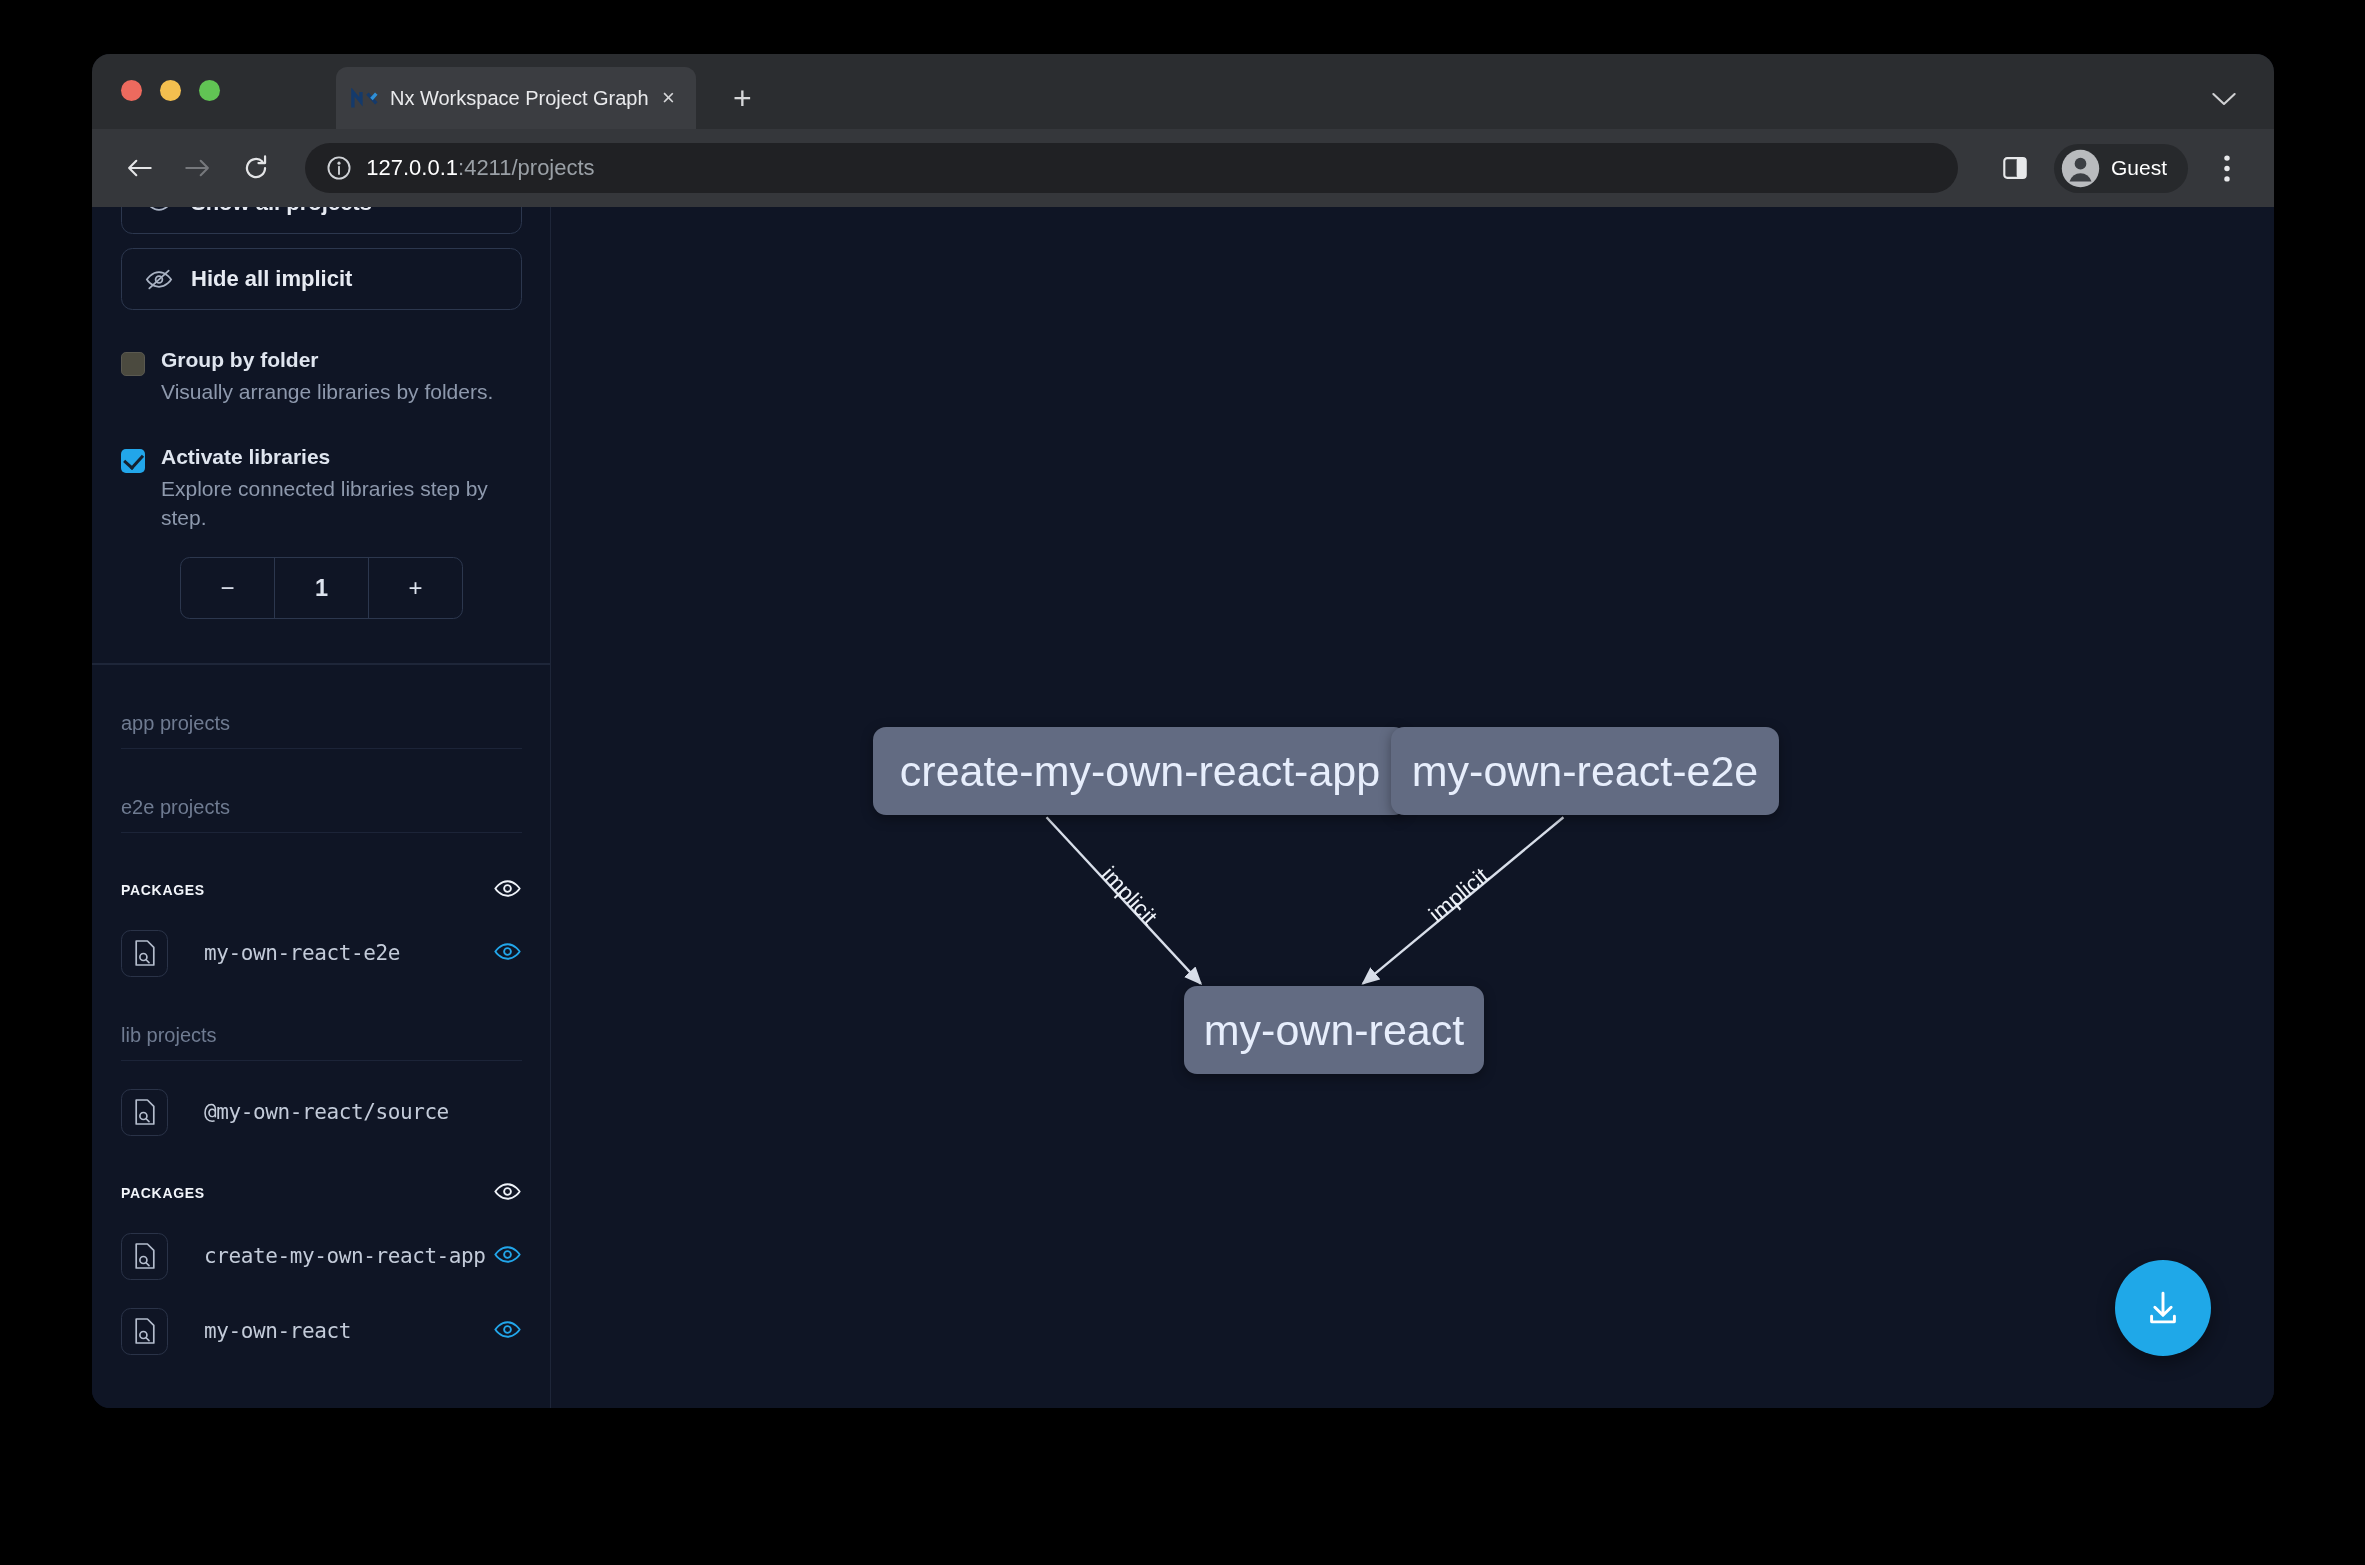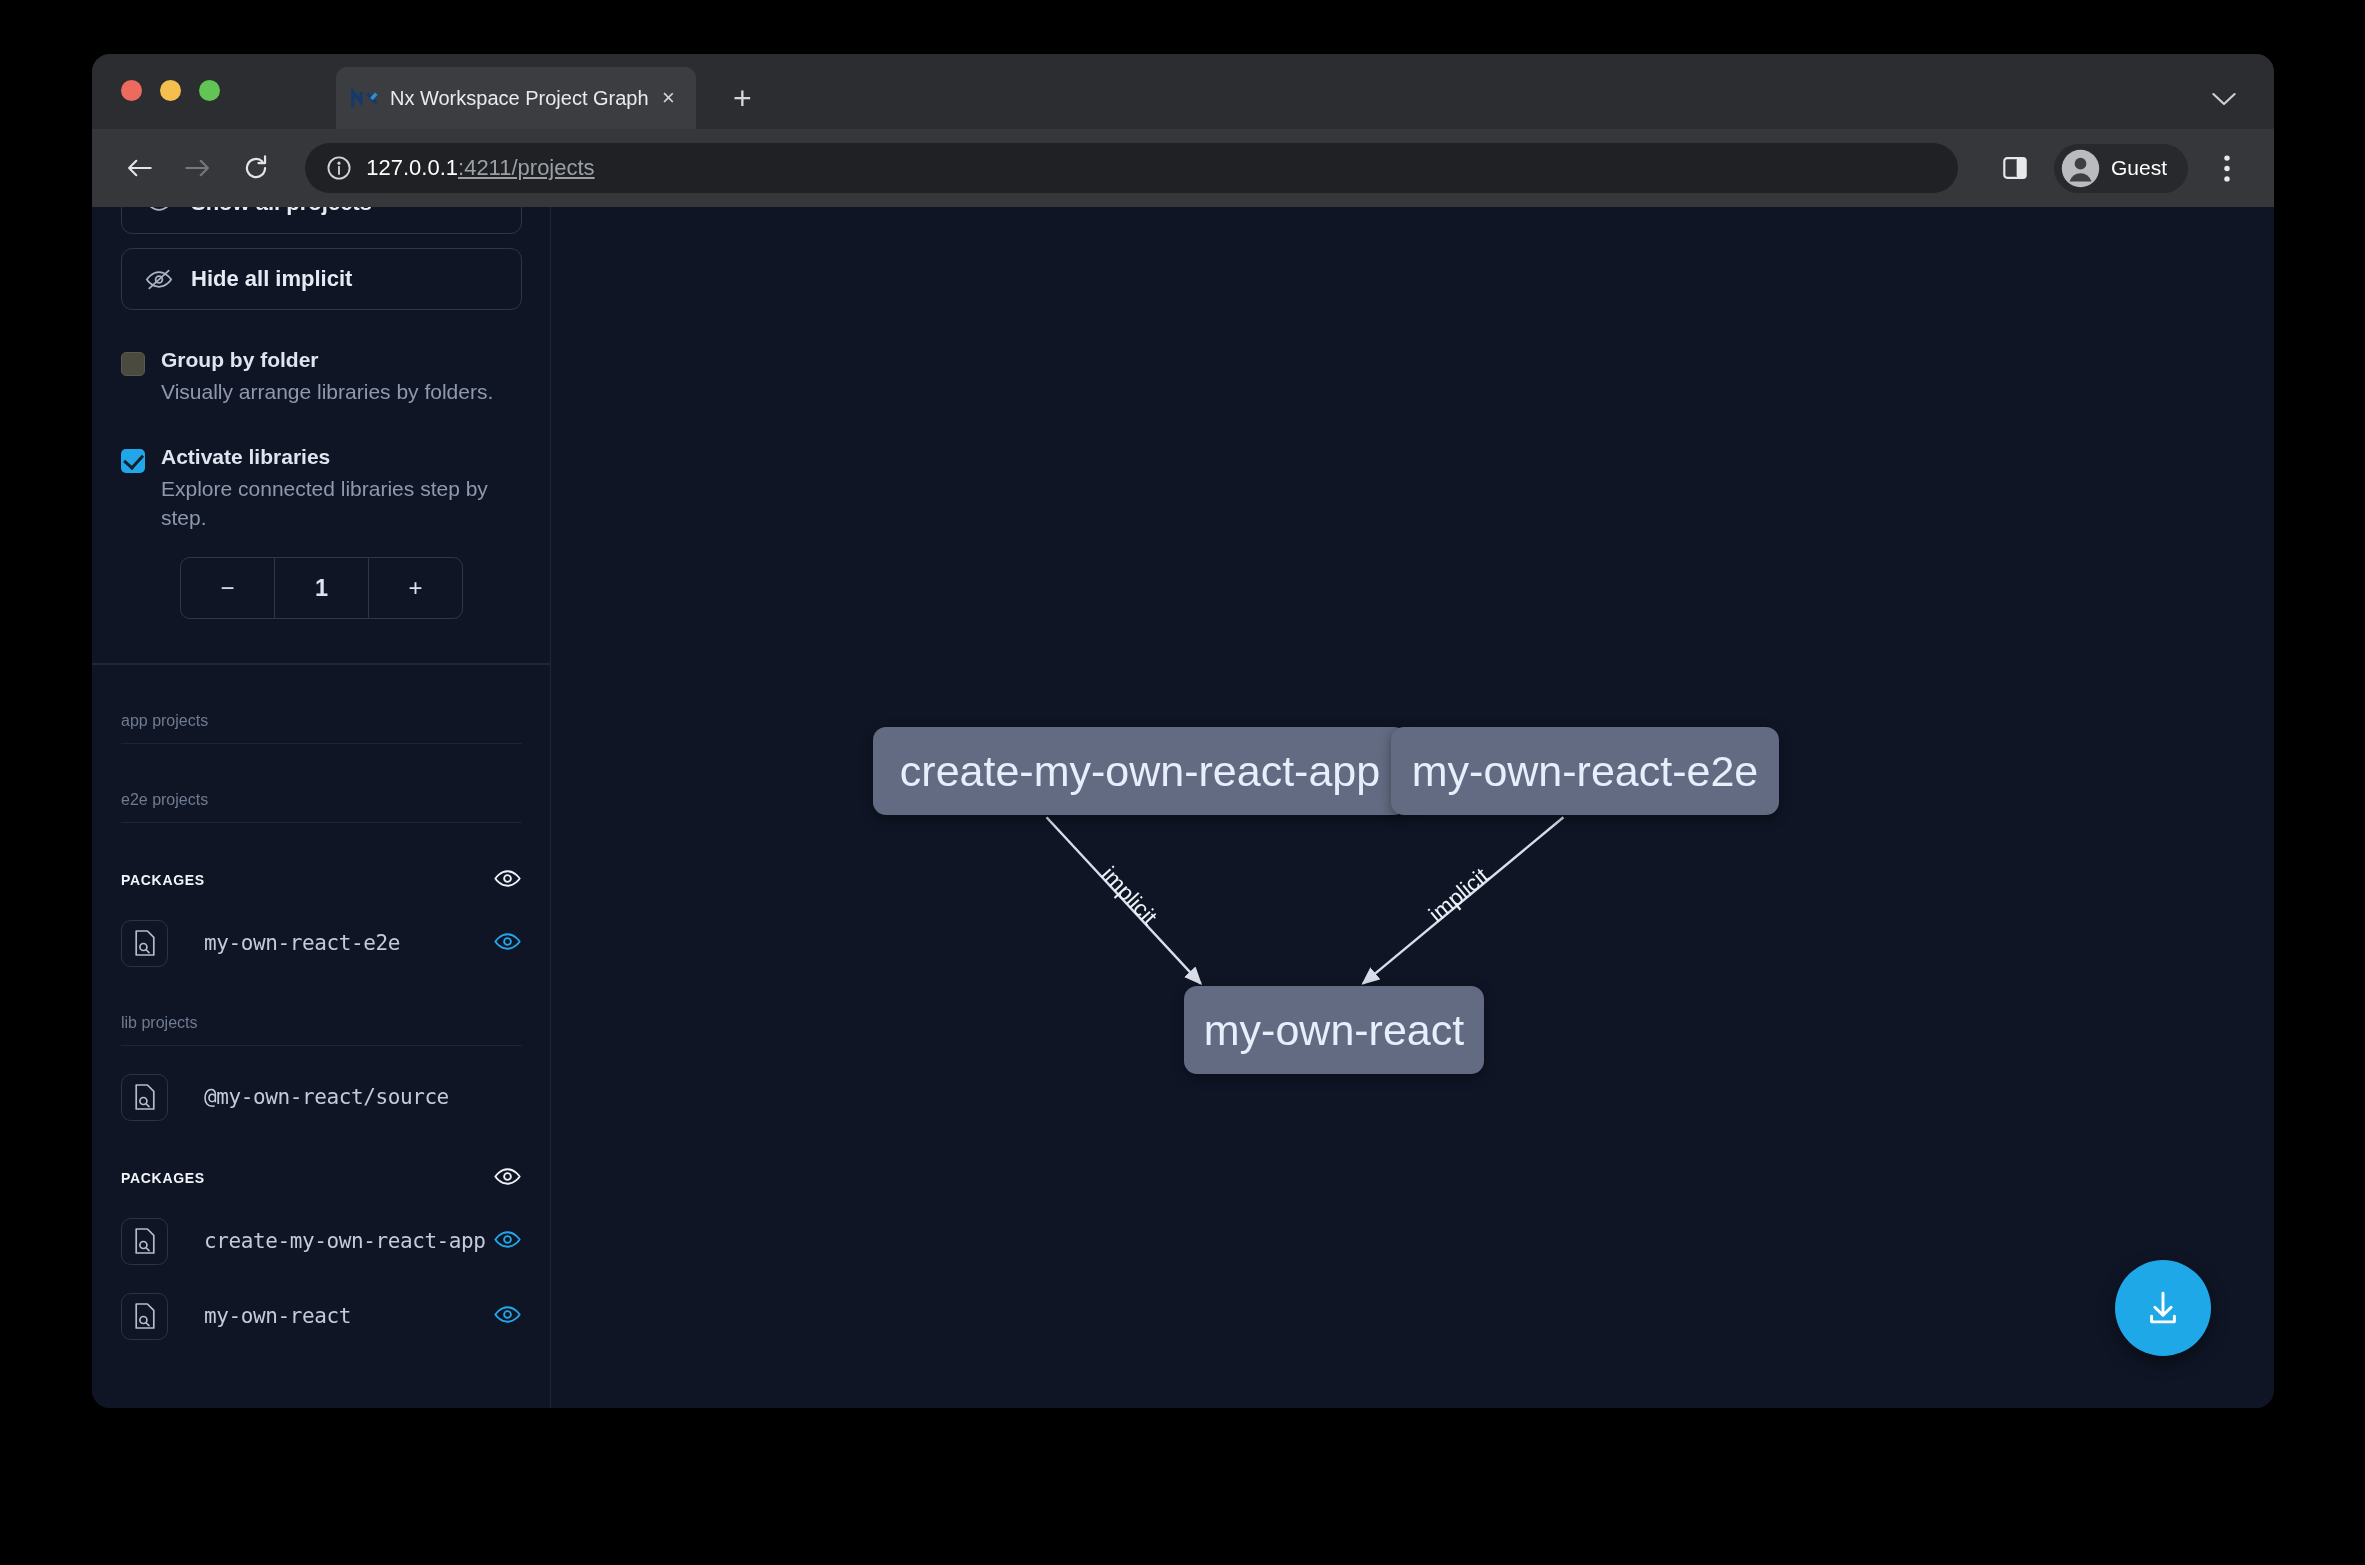--- a/index.html
+++ b/index.html
@@ -28,21 +28,21 @@
 
   
   #toolbar{height:78px;background:#35373b;display:flex;align-items:center;
     padding:0 29px;gap:21px;position:relative;}
   .navbtn{width:37px;height:37px;display:flex;align-items:center;justify-content:center;
     color:#e4e5e7;cursor:pointer;}
   .navbtn.dim{color:#76787c;}
   #omnibox{flex:1;height:50px;background:#202124;border-radius:26px;display:flex;
     align-items:center;padding:0 21px;gap:14.6px;margin-left:9.7px;margin-right:18px;cursor:text;}
   #omnitext{font-size:22px;color:#ffffff;white-space:nowrap;}
-  #omnitext .rest{color:#9aa0a6;text-decoration:underline;}
+  #omnitext .rest{color:#9aa0a6;}
   .tbicon{width:36px;height:36px;display:flex;align-items:center;justify-content:center;
     color:#e8e9eb;cursor:pointer;}
   #guest{height:49px;background:#27292c;border-radius:26px;display:flex;align-items:center;
     gap:11.4px;padding:0 21px 0 6.5px;cursor:pointer;}
   #guestname{color:#fff;font-size:21px;}
 
   
   #page{position:absolute;top:153px;left:0;right:0;bottom:0;background:#0f1525;display:flex;}
 
   
@@ -66,21 +66,21 @@
 
   #stepper{margin:24px auto 0;width:283px;height:62px;border:1.6px solid #2c374e;
     border-radius:9.7px;display:flex;}
   #stepper div{flex:1;display:flex;align-items:center;justify-content:center;
     color:#dde3ee;font-size:24px;cursor:pointer;}
   #stepper div.mid{border-left:1.6px solid #2c374e;border-right:1.6px solid #2c374e;
     font-weight:bold;font-size:23.5px;cursor:default;}
 
   #sbdivider{height:1.6px;background:#1e2639;margin-top:44px;}
 
-  .grouphdr{color:#6f7b91;font-size:16px;padding:0 0 13px 0;margin:47px 29px 0;
+  .grouphdr{color:#6f7b91;font-size:20px;padding:0 0 13px 0;margin:47px 29px 0;
     border-bottom:1.6px solid #1c2438;}
   .pkghdr{display:flex;align-items:center;justify-content:space-between;
     margin:45px 29px 0;}
   .pkghdr .t{color:#f2f5fa;font-size:14px;font-weight:bold;letter-spacing:0.7px;}
 
   .prow{display:flex;align-items:center;gap:0;margin:28px 29px 0;cursor:pointer;}
   .ficon{width:47px;height:47px;flex:0 0 auto;border:1.6px solid #2a3348;border-radius:9.7px;
     display:flex;align-items:center;justify-content:center;}
   .pname{flex:1;color:#c3cbd9;font-size:21px;margin-left:36px;
     font-family:"DejaVu Sans Mono","Liberation Mono",monospace;letter-spacing:-0.4px;}

